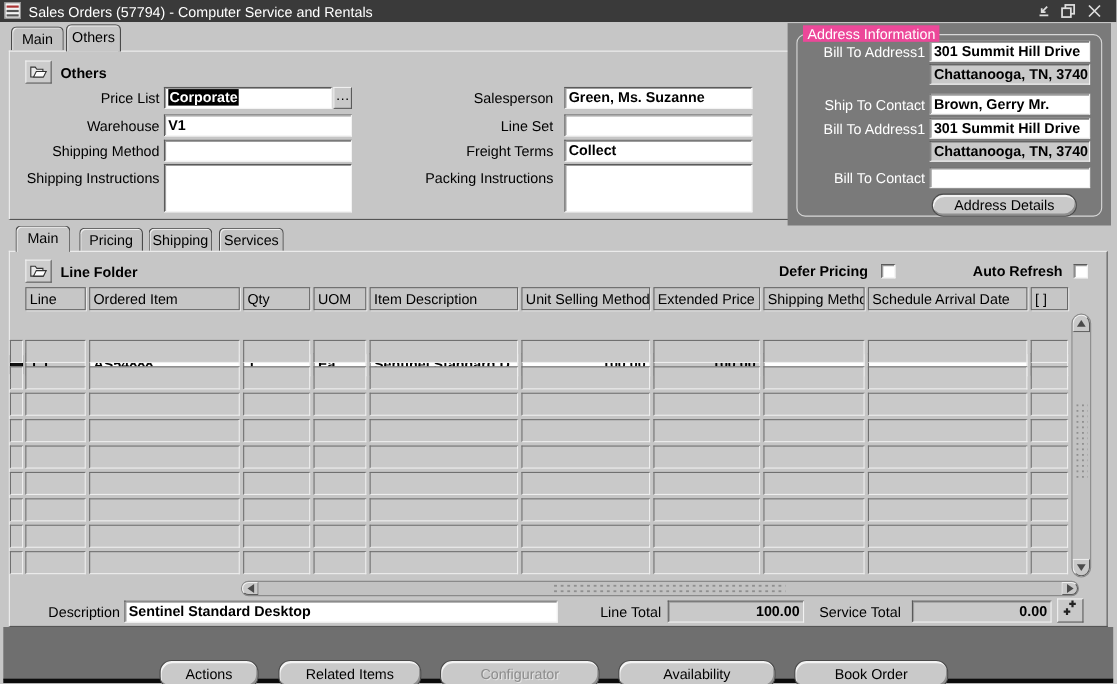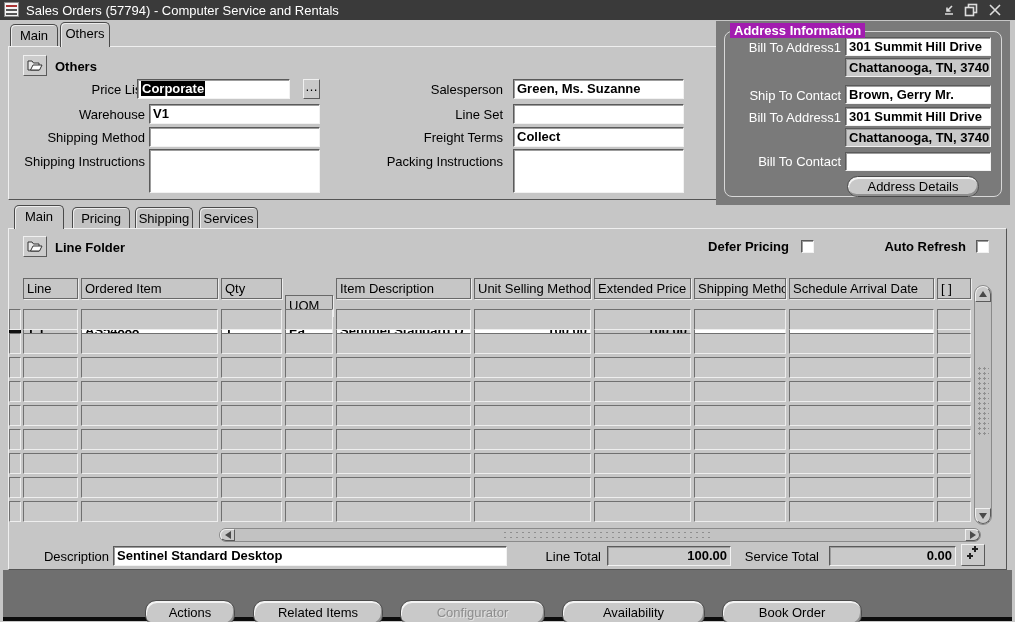--- a/index.html
+++ b/index.html
@@ -44,21 +44,21 @@
   .sb-btn { width:100%; height:12px; background:#c9c9c9; border:1px solid;
             border-color:#f0f0f0 #5a5a5a #5a5a5a #f0f0f0; display:flex; align-items:center; justify-content:center; }
   .tri-up   { width:0; height:0; border-left:4px solid transparent; border-right:4px solid transparent; border-bottom:6px solid #4a4a4a; }
   .tri-down { width:0; height:0; border-left:4px solid transparent; border-right:4px solid transparent; border-top:6px solid #4a4a4a; }
   .tri-left { width:0; height:0; border-top:4px solid transparent; border-bottom:4px solid transparent; border-right:6px solid #4a4a4a; }
   .tri-right{ width:0; height:0; border-top:4px solid transparent; border-bottom:4px solid transparent; border-left:6px solid #4a4a4a; }
   
   .addr-panel { position:absolute; left:716px; top:21px; width:294px; height:184px; background:#7a7a7a; z-index:4; }
   .addr-border { position:absolute; left:8px; top:10px; width:278px; height:166px;
                  border:1px solid #d8d8d8; border-radius:8px; }
-  .addr-title { position:absolute; left:14px; top:2px; color:#fff; font-weight:bold; background:#a21caf; padding:0 4px; z-index:2; }
+  .addr-title { position:absolute; left:14px; top:2px; color:#fff; font-weight:normal; background:#ec4899; padding:0 4px; z-index:2; }
   .addr-label { position:absolute; color:#fff; text-align:right; width:121px; left:4px; white-space:nowrap; }
   .addr-field { left:129px; width:146px; height:19px; }
   .pillbtn { position:absolute; background:#c9c9c9; border:1px solid #4a4a4a; border-radius:11px;
              text-align:center; box-shadow:inset 1px 2px 0 #f3f3f3, inset -1px -2px 0 #8f8f8f; }
   
   .hrow { position:absolute; left:14px; top:32px; display:flex;align-items:center; }
   .hcell { height:21px; margin-right:3px; background:#c6c6c6; border:1px solid #686868;
            box-shadow:1px 1px 0 #ededed; padding:2px 3px 0 3px; white-space:nowrap; overflow:hidden; }
   .hcell.num { text-align:right; }
   .trow { position:absolute; left:0; height:21px; display:flex; }
@@ -124,21 +124,21 @@
 <div class="canvas" style="left:8px; top:46px; width:999px; height:154px;">
   <div class="iconbtn folder-ic" style="left:14px; top:8px;">
     <svg width="16" height="13" viewBox="0 0 16 13">
         <path d="M1 12 L1 3 L5 3 L6.5 5 L12 5 L12 12 Z" fill="#e9e9e9" stroke="#333" stroke-width="1"></path>
         <path d="M3.5 12 L6 7 L15 7 L12.5 12 Z" fill="#fdfdfd" stroke="#333" stroke-width="1"></path>
       </svg>
   </div>
   <div class="sechdr" style="left:46px; top:12px;">Others</div>
 
   <div class="label" style="left:0; top:35px; width:136px;">Price List</div>
-  <div class="field" style="left:128px; top:32px; width:153px;"><span class="sel-text">Corporate</span></div>
+  <div class="field" style="left:140px; top:32px; width:153px;"><span class="sel-text">Corporate</span></div>
   <div class="raisedbtn" style="left:294px; top:32px; width:17px; height:20px; line-height:14px;">…</div>
 
   <div class="label" style="left:0; top:60px; width:136px;text-align:right;">Warehouse</div>
   <div class="field" style="left:140px; top:57px; width:171px;">V1</div>
 
   <div class="label" style="left:0; top:83px; width:136px;">Shipping Method</div>
   <div class="field" style="left:140px; top:80px; width:171px;"></div>
 
   <div class="label" style="left:0; top:107px; width:136px;">Shipping Instructions</div>
   <div class="textarea" style="left:140px; top:102px; width:171px; height:44px;"></div>
@@ -193,21 +193,21 @@
 
   <div class="blabel" style="left:660px; top:10px; width:120px;">Defer Pricing</div>
   <div class="checkbox" style="left:792px; top:11px;"></div>
   <div class="blabel" style="left:840px; top:10px; width:117px;">Auto Refresh</div>
   <div class="checkbox" style="left:967px; top:11px;"></div>
 
   <div class="hrow">
       <div class="hcell" style="width: 55px;">Line</div>
       <div class="hcell" style="width: 137px;">Ordered Item</div>
       <div class="hcell" style="width: 61px;">Qty</div>
-      <div class="hcell" style="width: 48px; margin-top: 34px;">UOM</div>
+      <div class="hcell" style="width: 48px;">UOM</div>
       <div class="hcell" style="width: 135px;">Item Description</div>
       <div class="hcell num" style="width: 117px;">Unit Selling Method</div>
       <div class="hcell" style="width: 97px;">Extended Price</div>
       <div class="hcell" style="width: 92px;">Shipping Method</div>
       <div class="hcell" style="width: 145px;">Schedule Arrival Date</div>
       <div class="hcell" style="width: 34px;">[ ]</div>
     </div>
   <div>
       <div class="trow" style="top: 56px; margin-top: 36px;">
         <div class="cell sel current" style="width: 12px;"></div>

